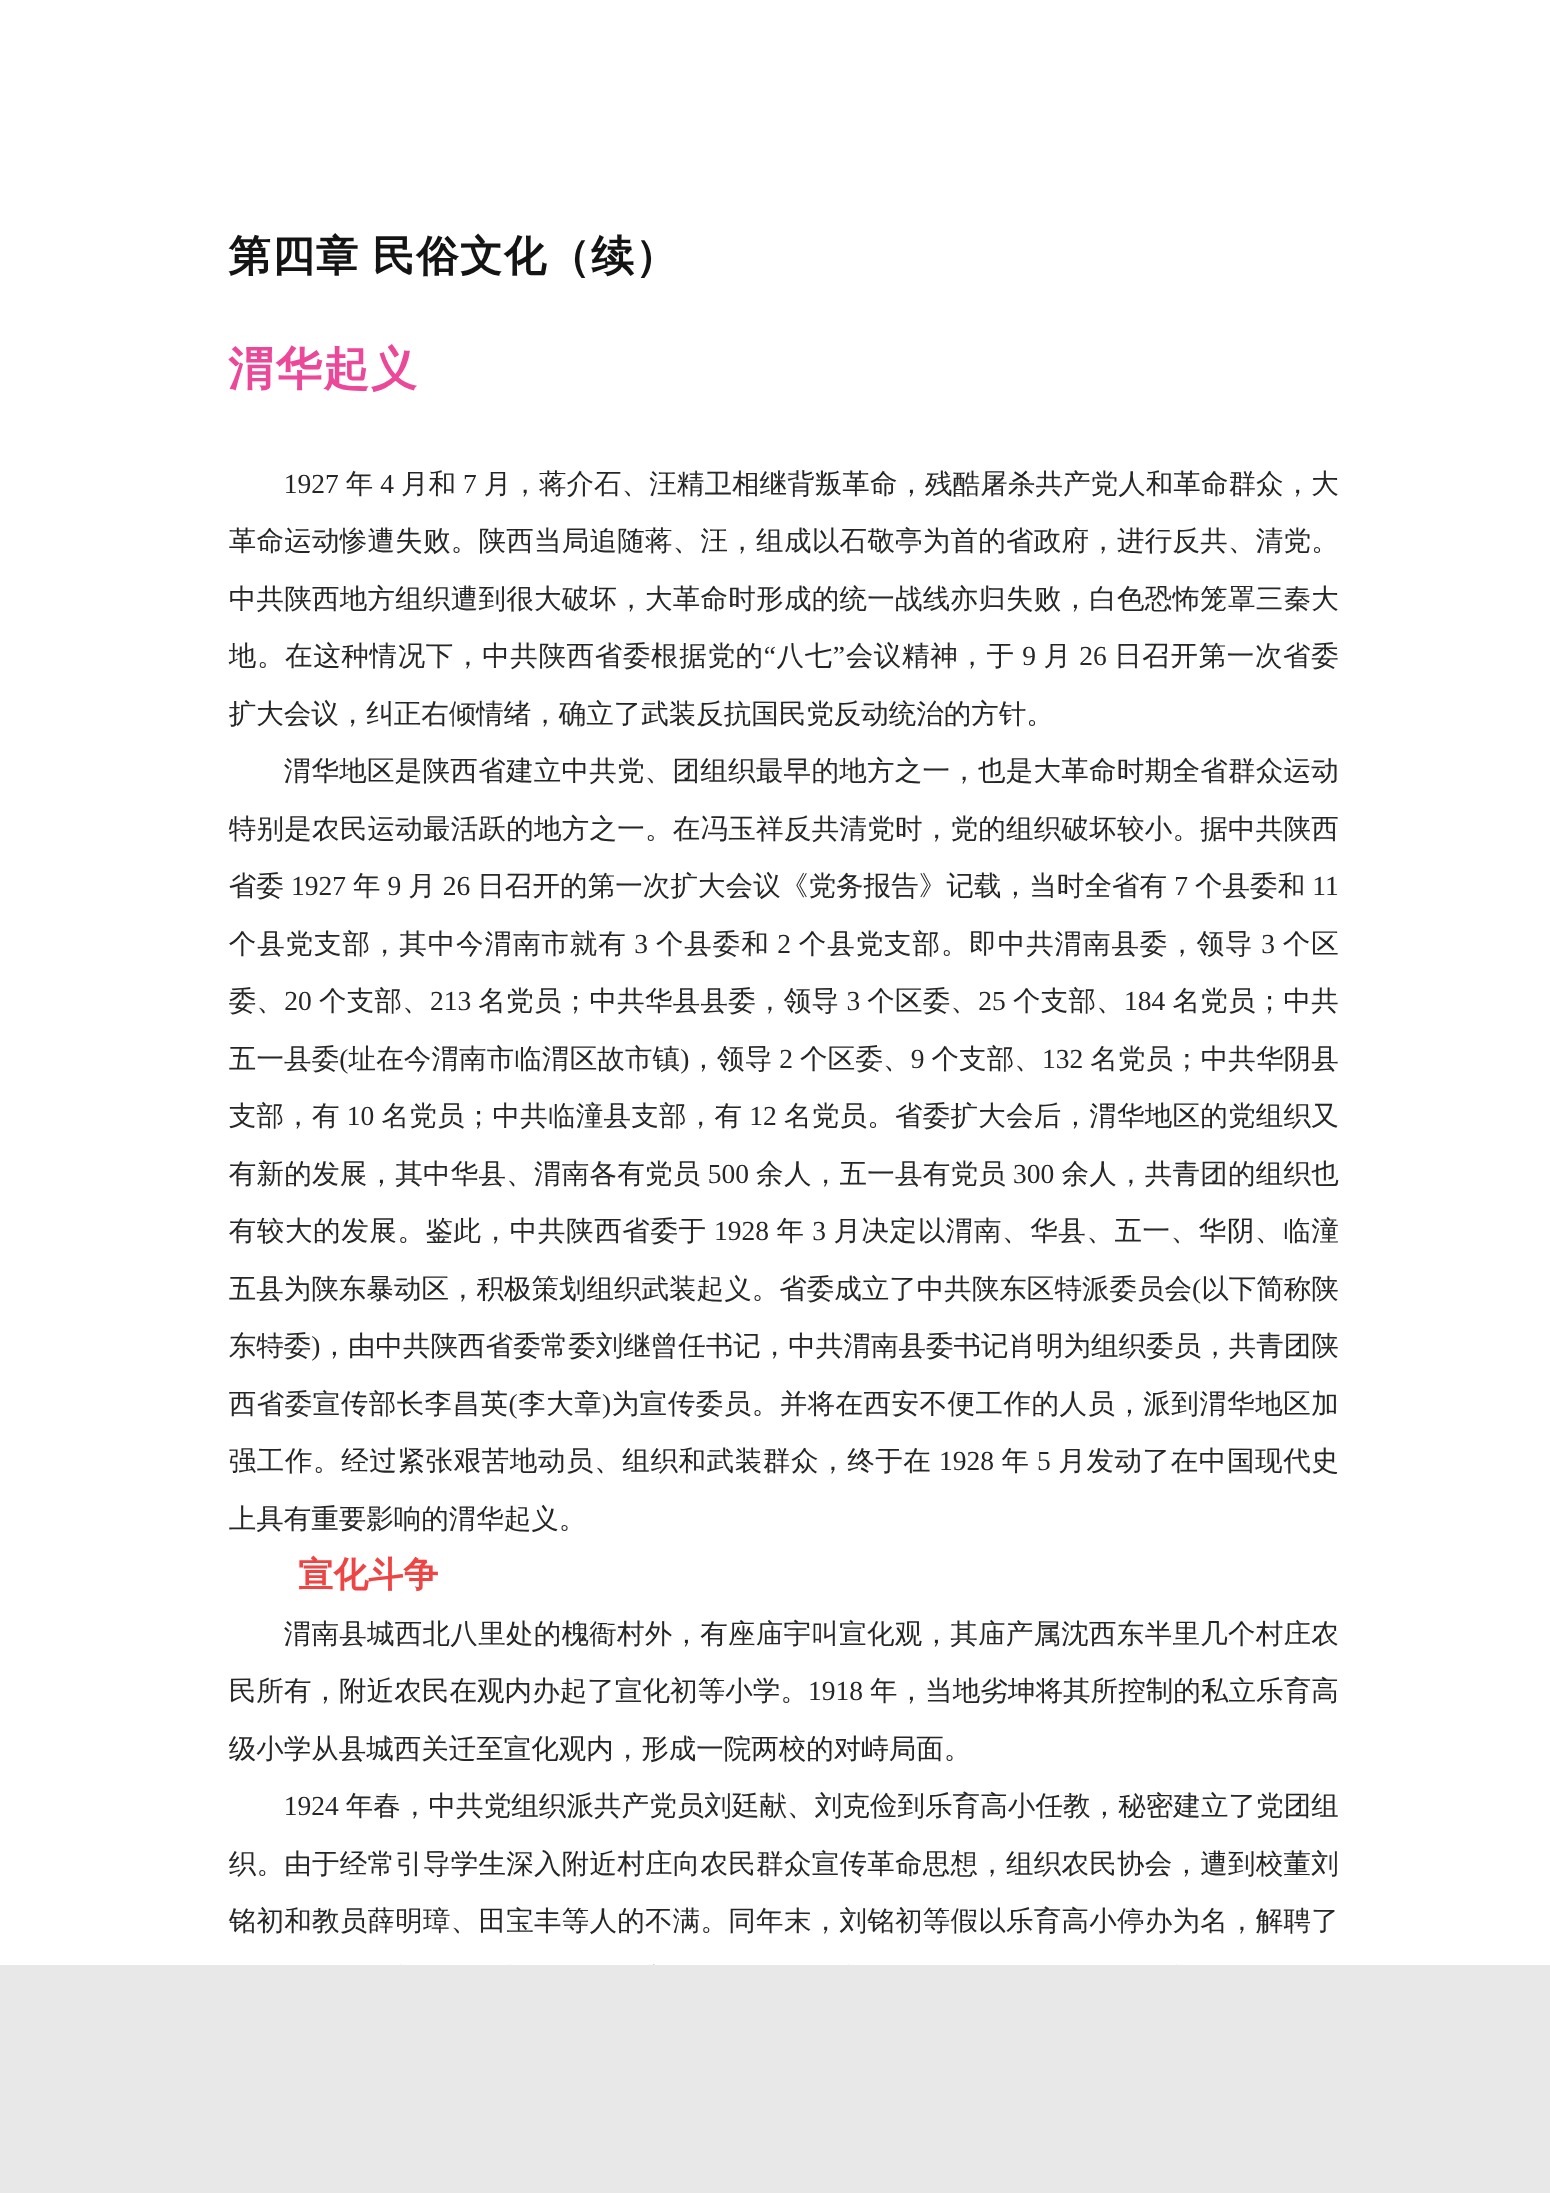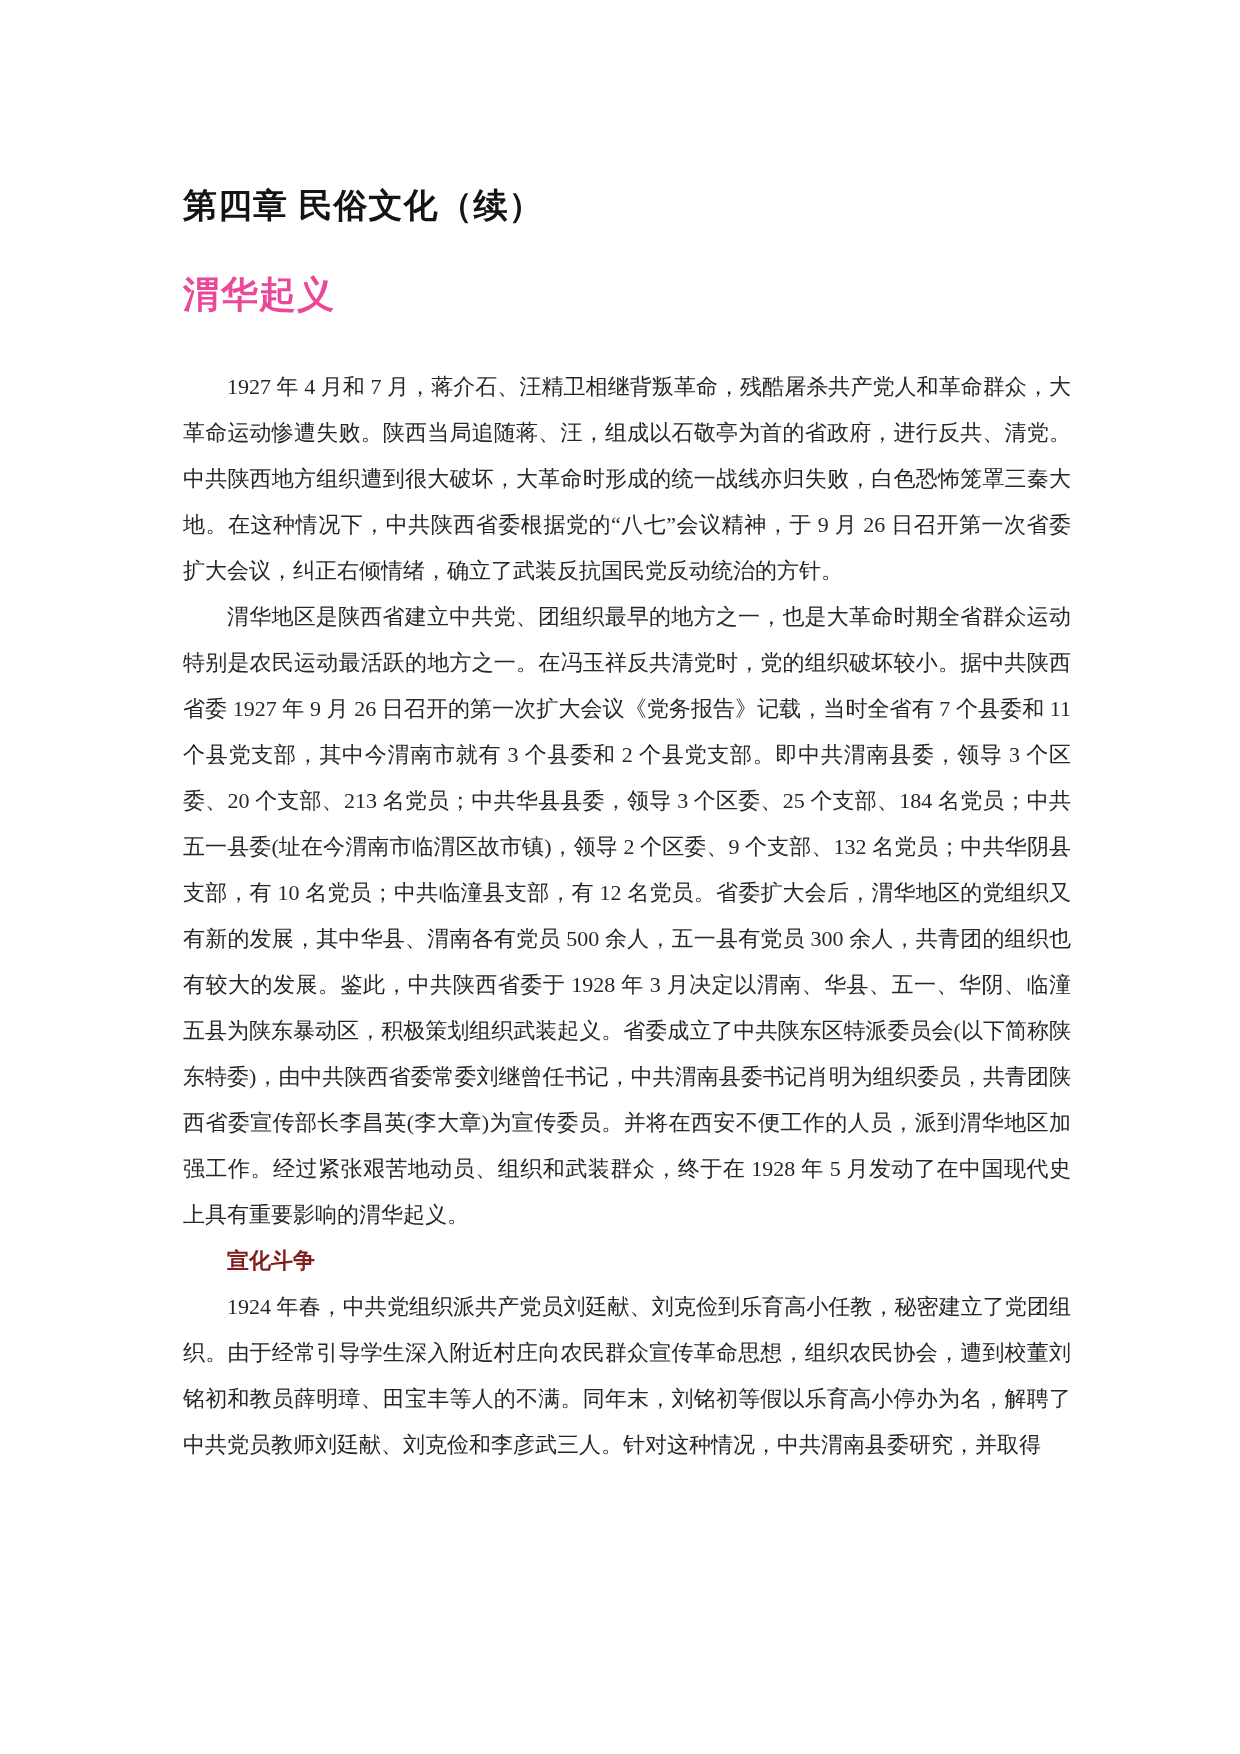--- a/index.html
+++ b/index.html
@@ -4,21 +4,21 @@
 <title>Document Page</title>
 <style>
   html, body {
     margin: 0;
     padding: 0;
     background: #e8e8e8;
   }
   .page {
     position: relative;
     width: 1240px;
-    height: 1754px;
+    height: 1572px;
     margin: 0 auto;
     background: #ffffff;
     overflow: hidden;
     font-family: "Liberation Serif", "DejaVu Serif", serif;
     color: #2a2a2a;
   }
   .content {
     position: absolute;
     left: 183px;
     top: 0;
@@ -49,26 +49,26 @@
   .body-text p {
     font-size: 22px;
     line-height: 46px;
     margin: 0;
     text-align: justify;
     text-indent: 2em;
     color: #262626;
     word-break: break-all;
   }
   .sub-heading {
-    font-size: 22px;
+    font-size: 28px;
     line-height: 46px;
     font-weight: 700;
     margin: 0;
     text-indent: 2em;
-    color: #7f1d1d;
+    color: #ef4444;
     font-family: "Liberation Serif", "DejaVu Serif", serif;
   }
 </style>
 </head>
 <body>
 
 <div class="page">
   <div class="content">
 
     <h1 class="chapter-title">第四章 民俗文化（续）</h1>
@@ -76,18 +76,19 @@
     <h2 class="section-title">渭华起义</h2>
 
     <div class="body-text">
 
       <p>1927 年 4 月和 7 月，蒋介石、汪精卫相继背叛革命，残酷屠杀共产党人和革命群众，大革命运动惨遭失败。陕西当局追随蒋、汪，组成以石敬亭为首的省政府，进行反共、清党。中共陕西地方组织遭到很大破坏，大革命时形成的统一战线亦归失败，白色恐怖笼罩三秦大地。在这种情况下，中共陕西省委根据党的“八七”会议精神，于 9 月 26 日召开第一次省委扩大会议，纠正右倾情绪，确立了武装反抗国民党反动统治的方针。</p>
 
       <p>渭华地区是陕西省建立中共党、团组织最早的地方之一，也是大革命时期全省群众运动特别是农民运动最活跃的地方之一。在冯玉祥反共清党时，党的组织破坏较小。据中共陕西省委 1927 年 9 月 26 日召开的第一次扩大会议《党务报告》记载，当时全省有 7 个县委和 11 个县党支部，其中今渭南市就有 3 个县委和 2 个县党支部。即中共渭南县委，领导 3 个区委、20 个支部、213 名党员；中共华县县委，领导 3 个区委、25 个支部、184 名党员；中共五一县委(址在今渭南市临渭区故市镇)，领导 2 个区委、9 个支部、132 名党员；中共华阴县支部，有 10 名党员；中共临潼县支部，有 12 名党员。省委扩大会后，渭华地区的党组织又有新的发展，其中华县、渭南各有党员 500 余人，五一县有党员 300 余人，共青团的组织也有较大的发展。鉴此，中共陕西省委于 1928 年 3 月决定以渭南、华县、五一、华阴、临潼五县为陕东暴动区，积极策划组织武装起义。省委成立了中共陕东区特派委员会(以下简称陕东特委)，由中共陕西省委常委刘继曾任书记，中共渭南县委书记肖明为组织委员，共青团陕西省委宣传部长李昌英(李大章)为宣传委员。并将在西安不便工作的人员，派到渭华地区加强工作。经过紧张艰苦地动员、组织和武装群众，终于在 1928 年 5 月发动了在中国现代史上具有重要影响的渭华起义。</p>
 
       <h3 class="sub-heading">宣化斗争</h3>
 
+      <p>渭南县城西北八里处的槐衙村外，有座庙宇叫宣化观，其庙产属沈西东半里几个村庄农民所有，附近农民在观内办起了宣化初等小学。1918 年，当地劣坤将其所控制的私立乐育高级小学从县城西关迁至宣化观内，形成一院两校的对峙局面。</p>
 
       <p>1924 年春，中共党组织派共产党员刘廷献、刘克俭到乐育高小任教，秘密建立了党团组织。由于经常引导学生深入附近村庄向农民群众宣传革命思想，组织农民协会，遭到校董刘铭初和教员薛明璋、田宝丰等人的不满。同年末，刘铭初等假以乐育高小停办为名，解聘了中共党员教师刘廷献、刘克俭和李彦武三人。针对这种情况，中共渭南县委研究，并取得</p>
 
     </div>
   </div>
 </div>
 
 </body></html>

